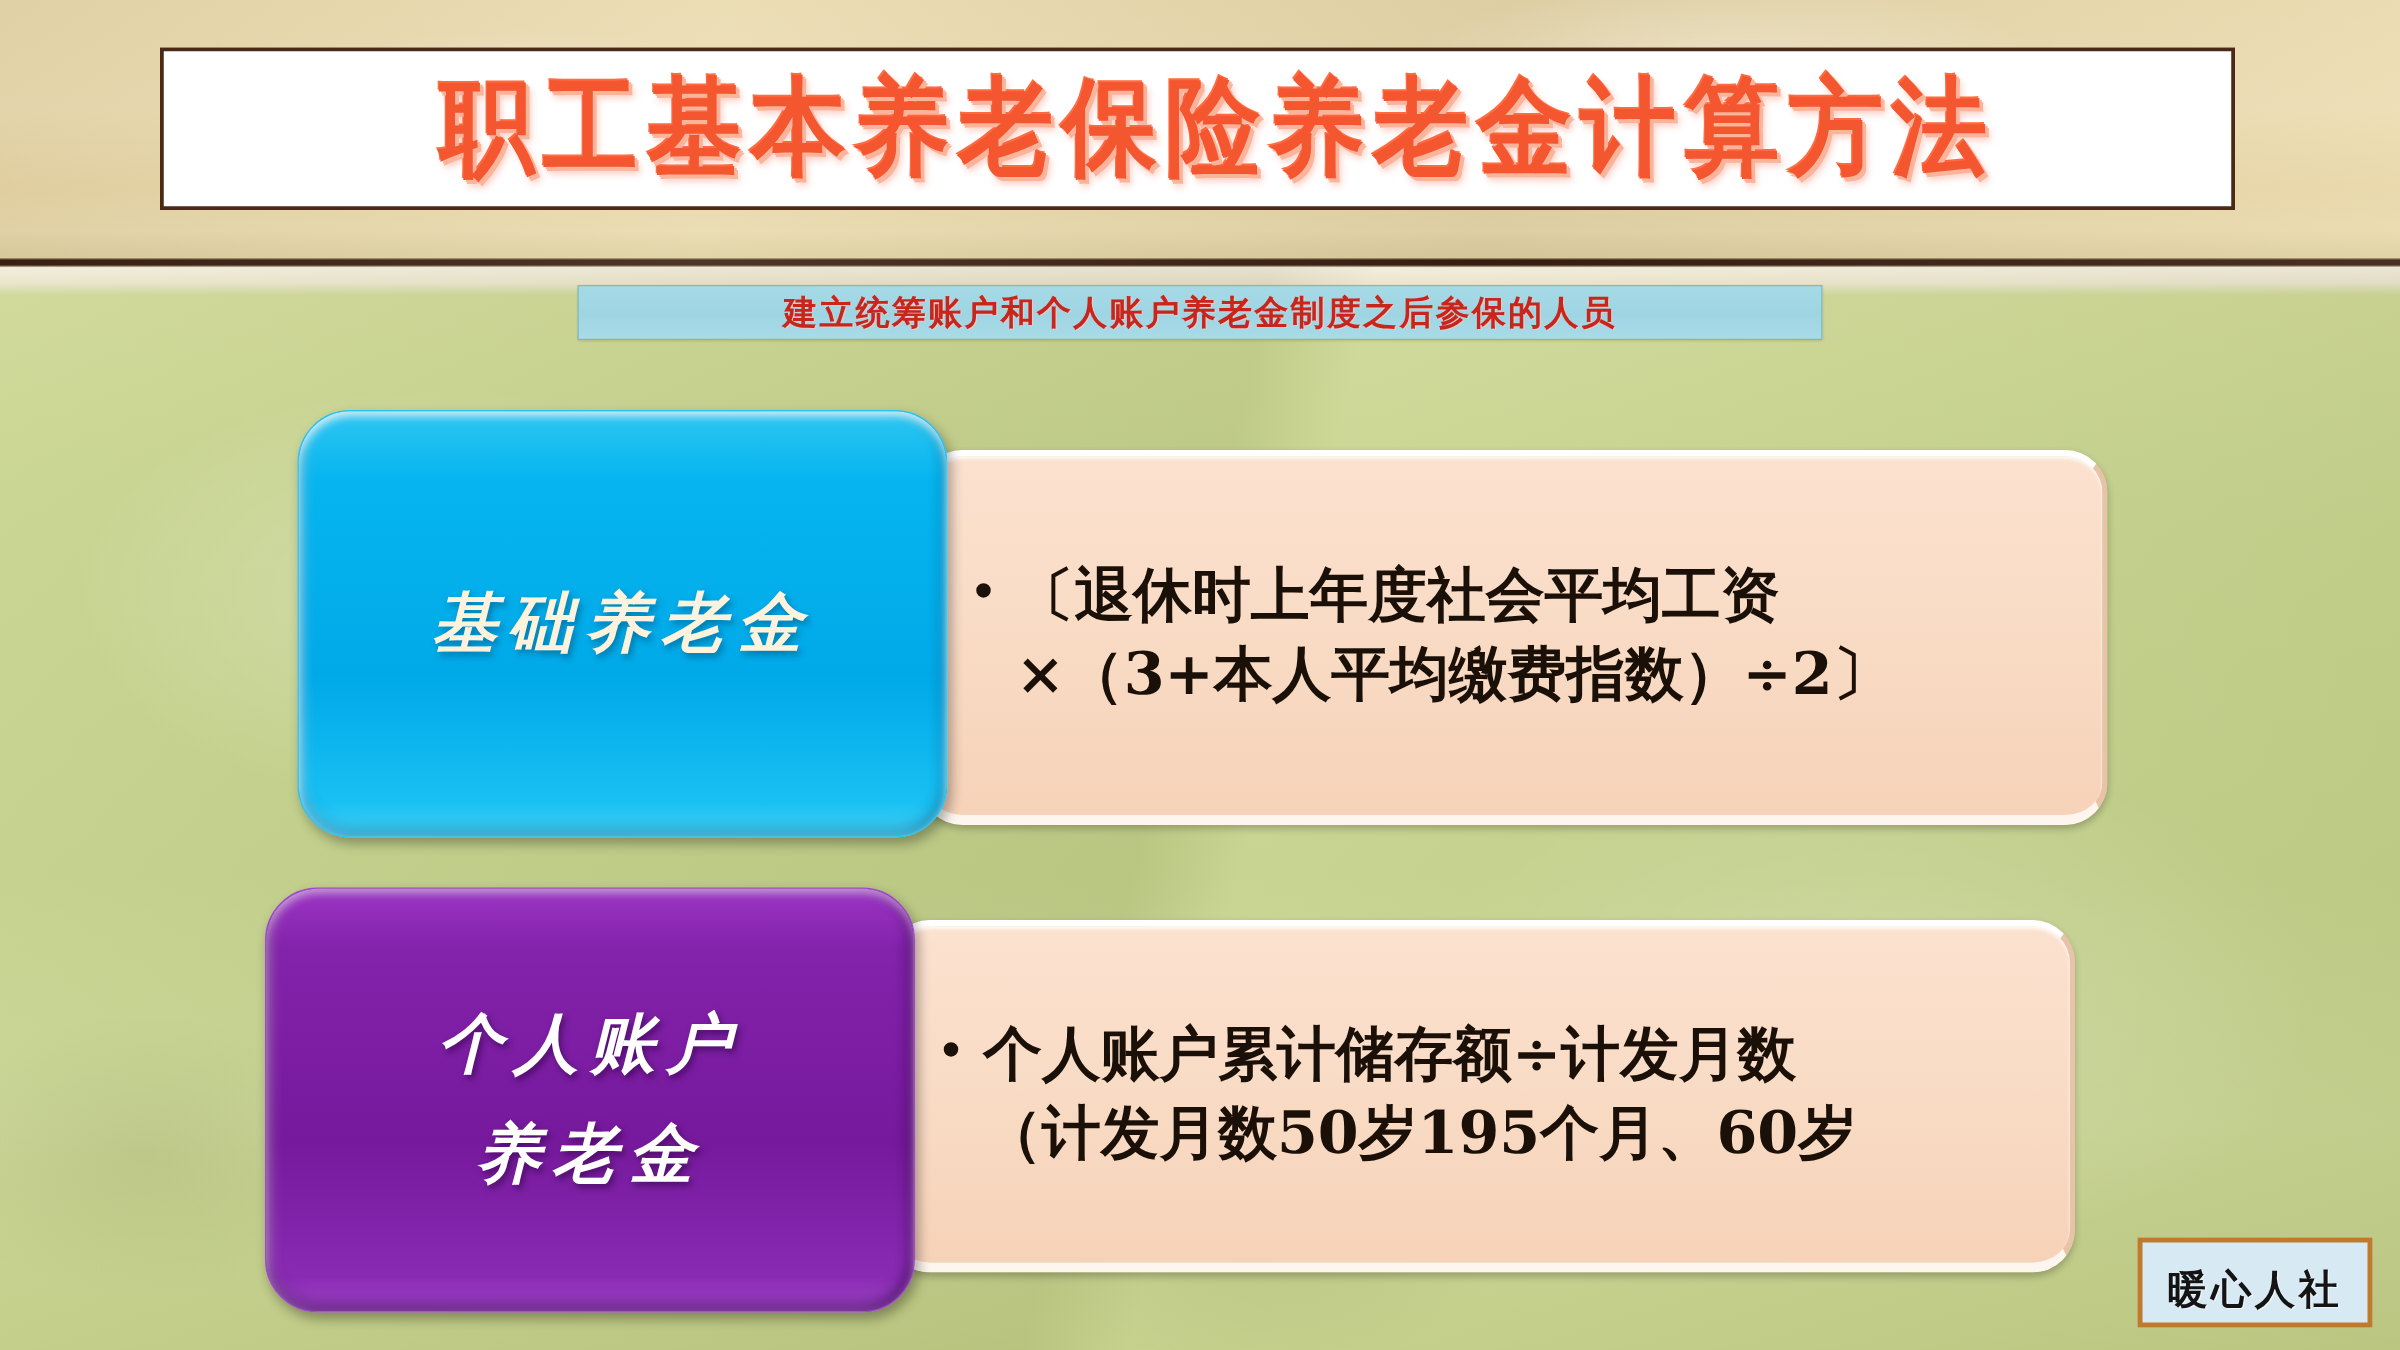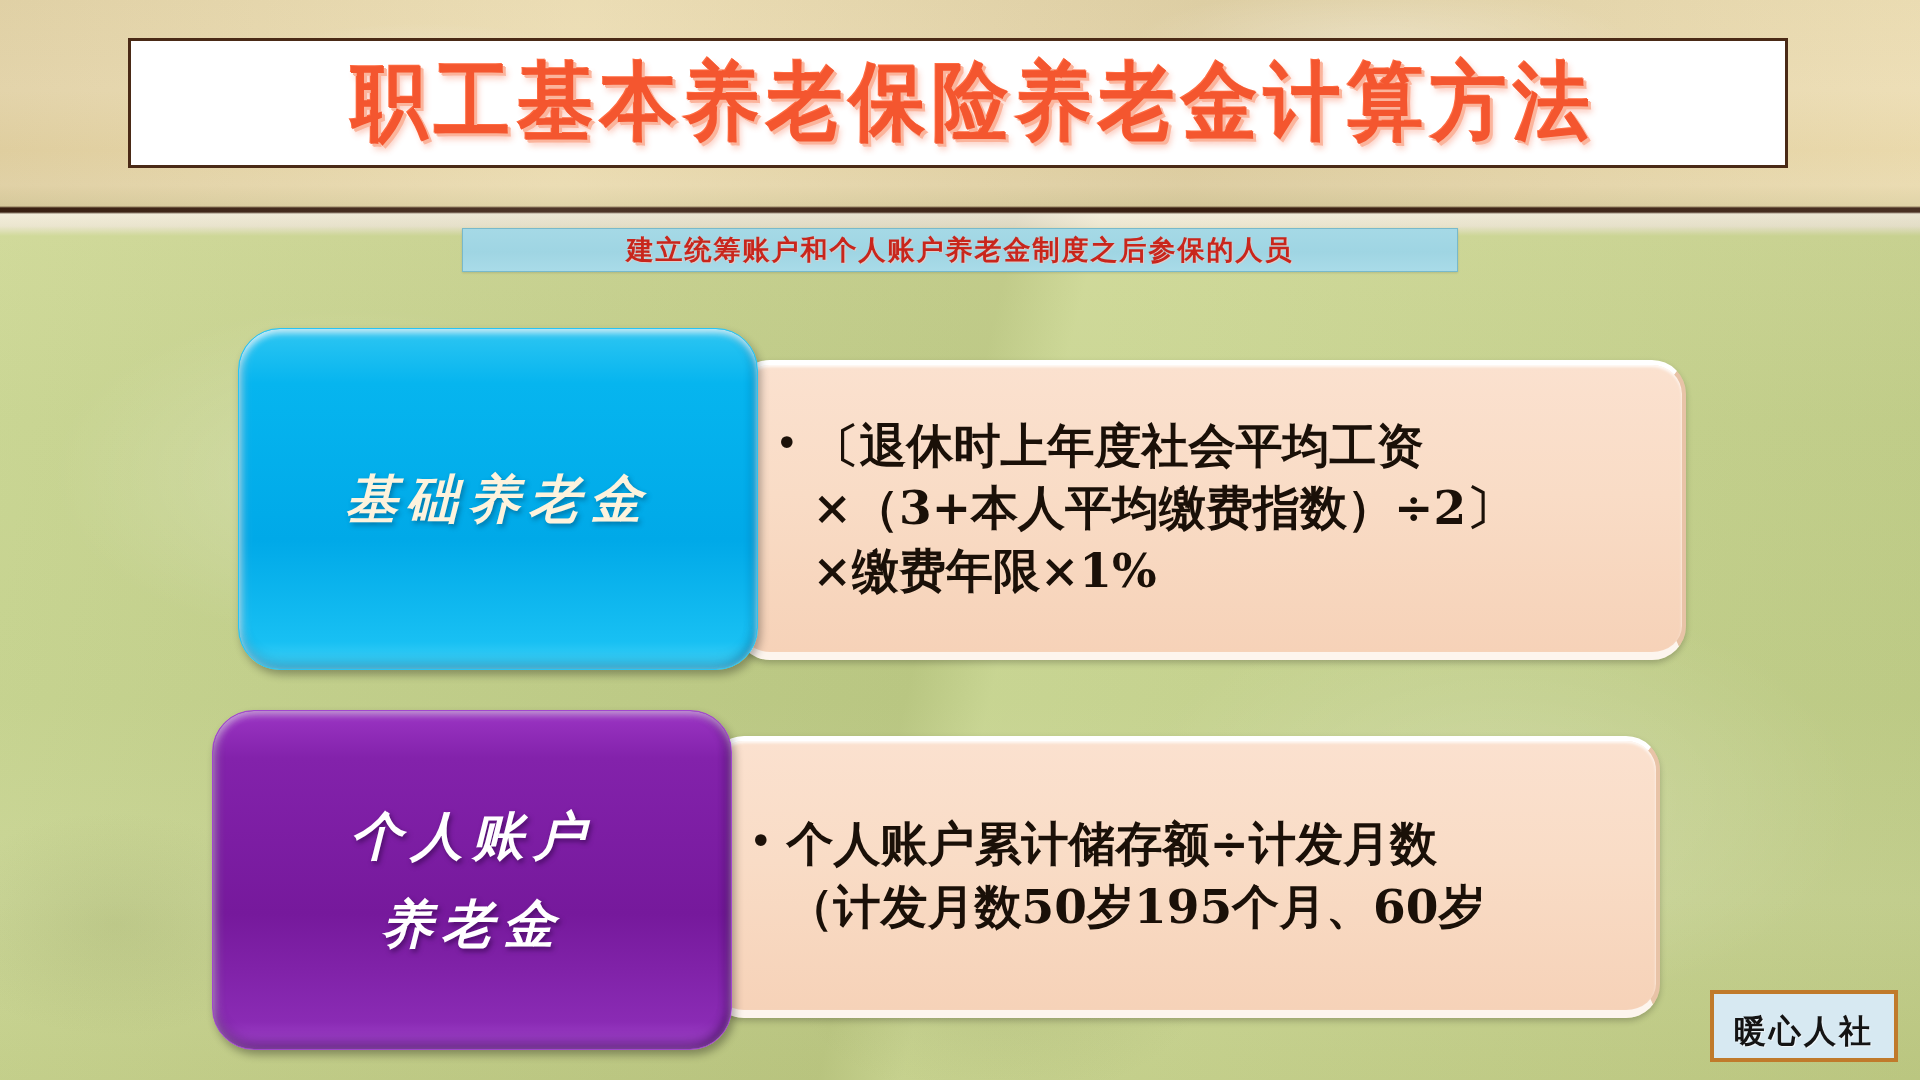--- a/index.html
+++ b/index.html
@@ -255,21 +255,20 @@
   <div class="row row-1">
     <div class="chip chip-blue">
       <span class="chip-label">基础养老金</span>
     </div>
     <div class="panel panel-1">
       <div class="bullet-row">
         <span class="bullet-dot">•</span>
         <div class="formula">
           <span class="ln">〔退休时上年度社会平均工资</span>
           <span class="ln">×（3+本人平均缴费指数）÷2〕</span>
-          <span class="ln">×缴费年限×1%</span>
         </div>
       </div>
     </div>
   </div>
 
   <div class="row row-2">
     <div class="chip chip-purple">
       <span class="chip-label">个人账户</span>
       <span class="chip-label l2">养老金</span>
     </div>

